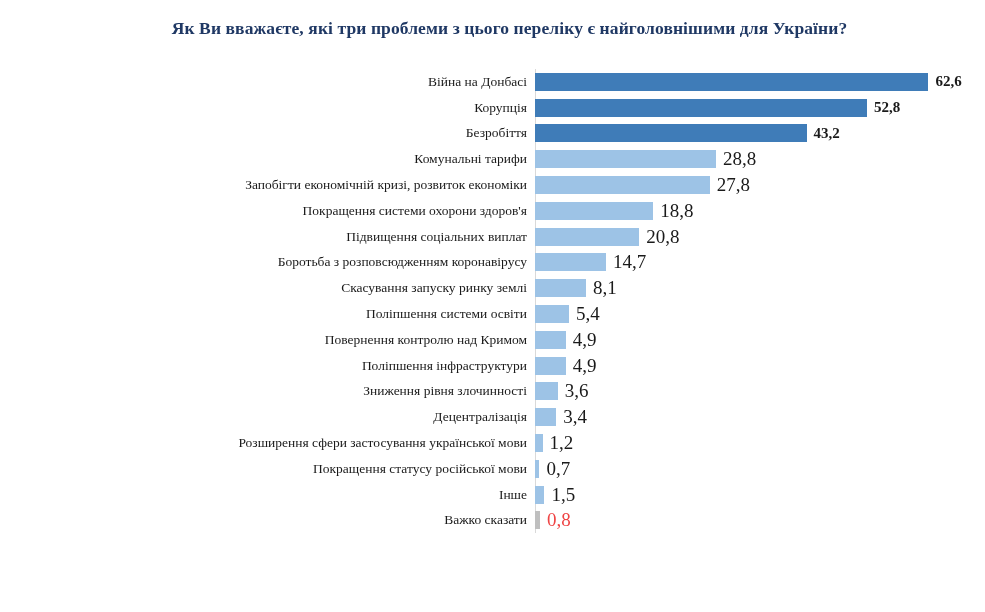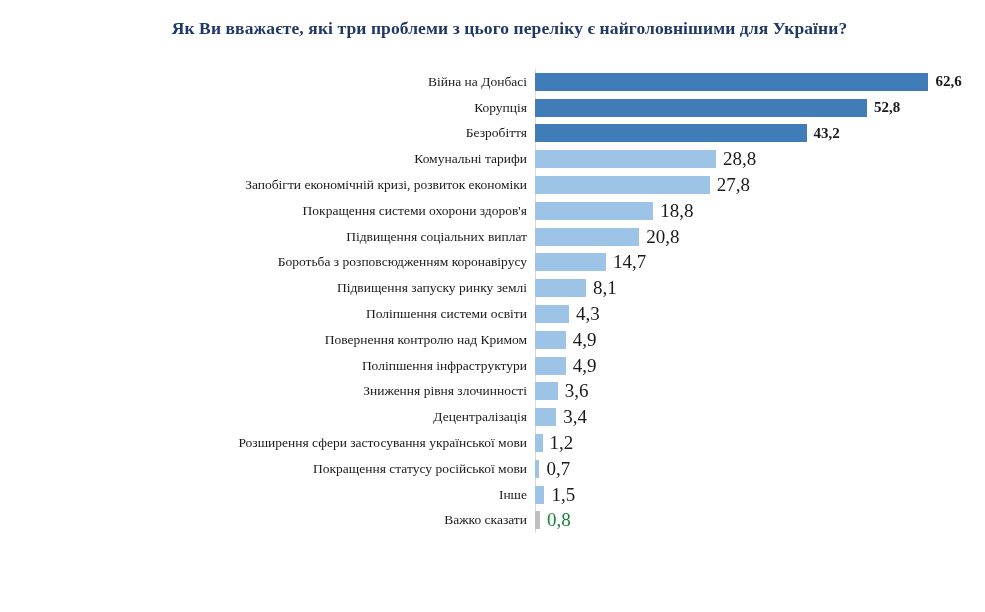--- a/index.html
+++ b/index.html
@@ -78,21 +78,21 @@
     font-size: 19px;
     color: #1a1a1a;
     margin-left: 7px;
     white-space: nowrap;
   }
   .bar-value.bold {
     font-weight: bold;
     font-size: 15px;
   }
   .bar-value.muted {
-    color: #15803d;
+    color: #ef4444;
   }
   .axis-line {
     position: absolute;
     left: 518px;
     top: 0;
     bottom: 0;
     width: 1px;
     background: #d9d9d9;
   }
 </style>
@@ -156,31 +156,31 @@
           </div>
         </div>
         <div class="row">
           <div class="cat-label">Боротьба з розповсюдженням коронавірусу</div>
           <div class="bar-wrap">
             <div class="bar" style="width: 71.0286px;"></div>
             <div class="bar-value">14,7</div>
           </div>
         </div>
         <div class="row">
-          <div class="cat-label">Підвищення запуску ринку землі</div>
+          <div class="cat-label">Скасування запуску ринку землі</div>
           <div class="bar-wrap">
             <div class="bar" style="width: 50.9143px;"></div>
             <div class="bar-value">8,1</div>
           </div>
         </div>
         <div class="row">
           <div class="cat-label">Поліпшення системи освіти</div>
           <div class="bar-wrap">
             <div class="bar" style="width: 33.9429px;"></div>
-            <div class="bar-value">4,3</div>
+            <div class="bar-value">5,4</div>
           </div>
         </div>
         <div class="row">
           <div class="cat-label">Повернення контролю над Кримом</div>
           <div class="bar-wrap">
             <div class="bar" style="width: 30.8px;"></div>
             <div class="bar-value">4,9</div>
           </div>
         </div>
         <div class="row">

